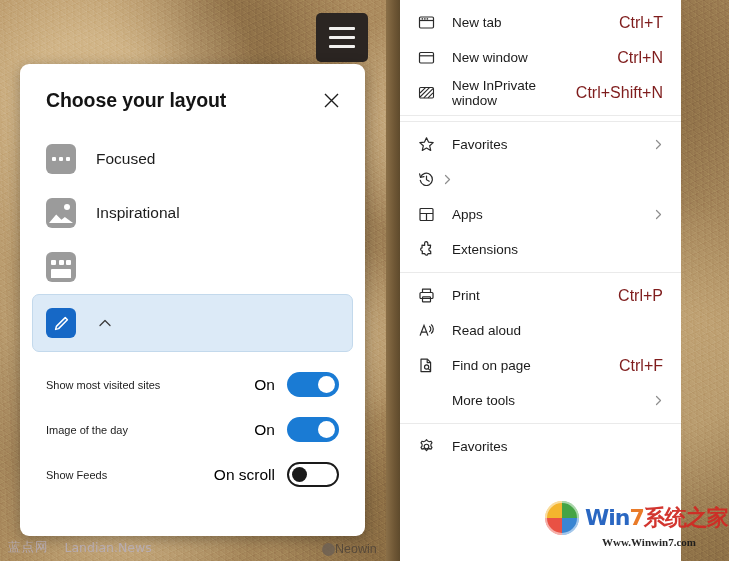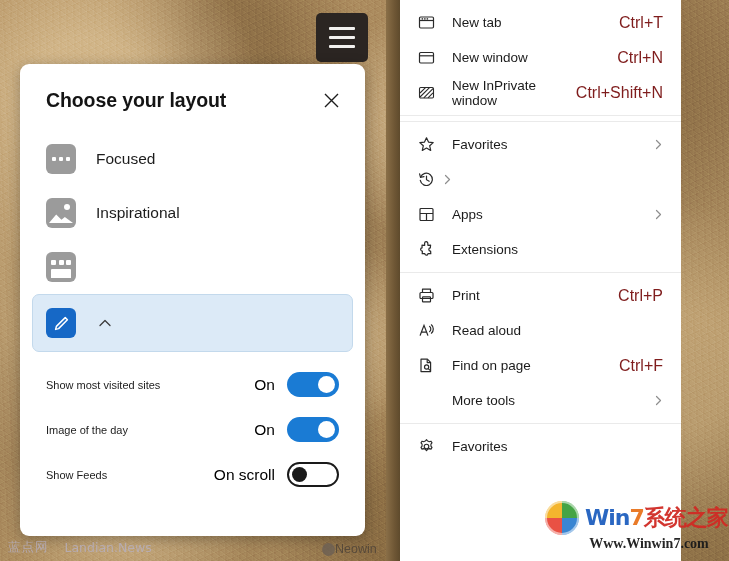--- a/index.html
+++ b/index.html
@@ -307,21 +307,21 @@
     font-weight: bold;
     font-size: 22px;
     letter-spacing: -1px;
     white-space: nowrap;
   }
   #wm-win7 .w7-word .b { color: #1f5fbf; }
   #wm-win7 .w7-word .o { color: #e8741e; }
   #wm-win7 .w7-word .r { color: #d02b24; }
   #wm-win7 .w7-url {
     font-family: "Liberation Serif", serif;
-    font-size: 14px;
+    font-size: 11px;
     color: #1a1a1a;
     text-align: center;
     margin-top: 1px;
     padding-left: 28px;
     font-weight: bold;
   }
 </style>
 </head>
 <body>
 

